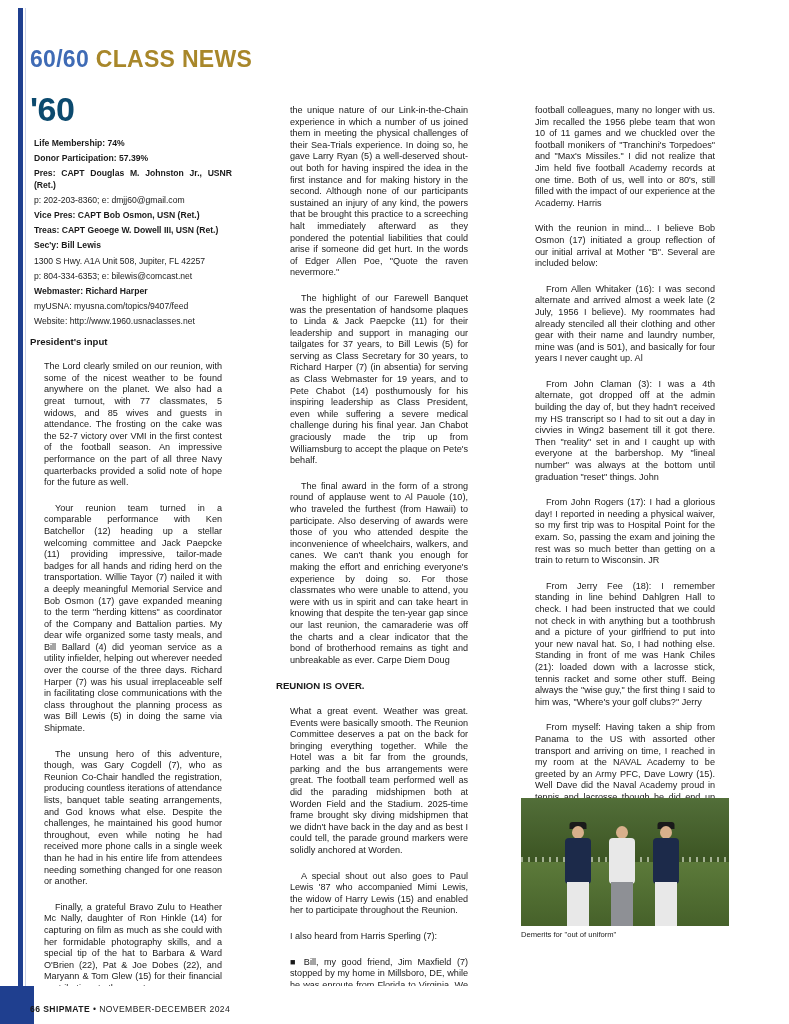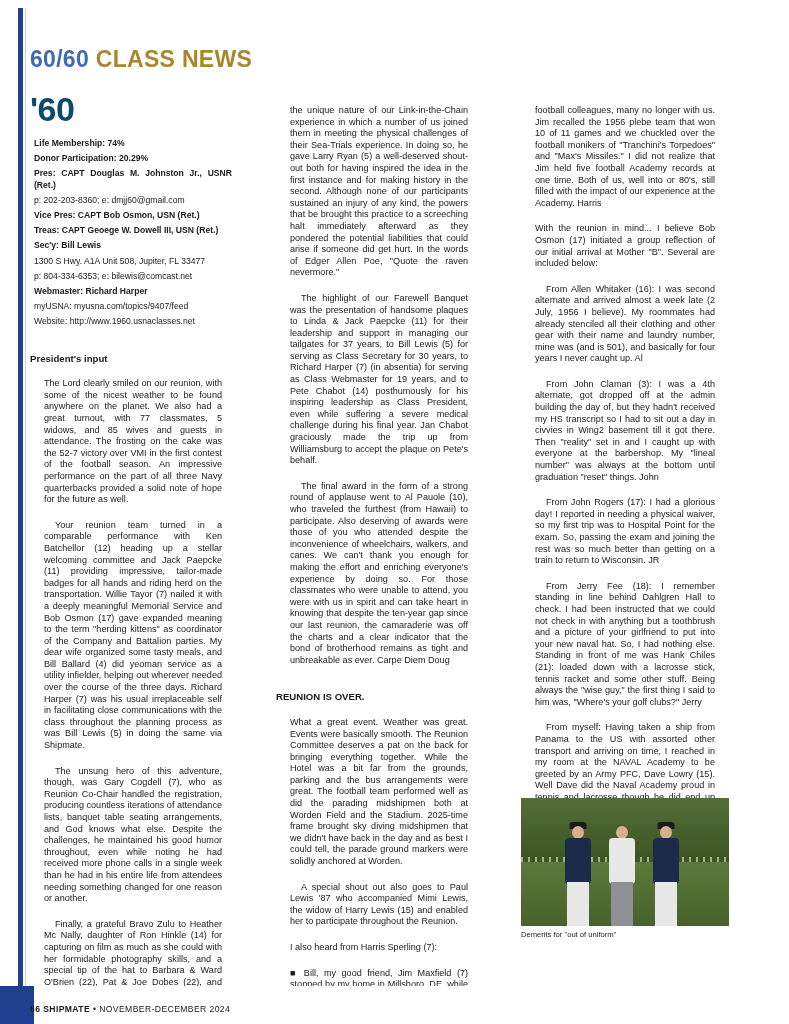--- a/index.html
+++ b/index.html
@@ -74,21 +74,21 @@
   .col1 { left: 30px; top: 126px; width: 206px; }
   .col2 { left: 276px; top: 83px; width: 206px; }
   .col3 { left: 521px; top: 83px; width: 208px; }
 
   .meta { font-size: 8.6px; line-height: 11.2px; }
   .meta .line { margin: 4px; }
   .bold { font-weight: bold; }
   .sub-head {
     font-weight: bold;
     font-size: 9.6px;
-    margin-top: 25px;
+    margin-top: 8px;
     margin-bottom: 1px;
   }
   p { margin: 14px; }
   p.indent { text-indent: 11px; }
   .mt { margin-top: 7px; }
 
   .photo-wrap {
     position: absolute;
     left: 521px;
     top: 790px;
@@ -187,27 +187,27 @@
   <div class="header">
     <span class="sixty">60/60</span>
     <span class="classnews">CLASS NEWS</span>
   </div>
 
   <div class="class-title">'60</div>
 
   <div class="col col1">
     <div class="meta">
       <p class="line bold">Life Membership: 74%</p>
-      <p class="line bold">Donor Participation: 20.29%</p>
+      <p class="line bold">Donor Participation: 57.39%</p>
       <p class="line bold">Pres: CAPT Douglas M. Johnston Jr., USNR (Ret.)</p>
       <p class="line">p: 202-203-8360; e: dmjj60@gmail.com</p>
       <p class="line bold">Vice Pres: CAPT Bob Osmon, USN (Ret.)</p>
       <p class="line bold">Treas: CAPT Geoege W. Dowell III, USN (Ret.)</p>
       <p class="line bold">Sec'y: Bill Lewis</p>
-      <p class="line">1300 S Hwy. A1A Unit 508, Jupiter, FL 33477</p>
+      <p class="line">1300 S Hwy. A1A Unit 508, Jupiter, FL 42257</p>
       <p class="line">p: 804-334-6353; e: bilewis@comcast.net</p>
       <p class="line bold">Webmaster: Richard Harper</p>
       <p class="line">myUSNA: myusna.com/topics/9407/feed</p>
       <p class="line">Website: http://www.1960.usnaclasses.net</p>
     </div>
 
     <div class="sub-head">President's input</div>
     <p>The Lord clearly smiled on our reunion, with some of the nicest weather to be found anywhere on the planet. We also had a great turnout, with 77 classmates, 5 widows, and 85 wives and guests in attendance. The frosting on the cake was the 52-7 victory over VMI in the first contest of the football season. An impressive performance on the part of all three Navy quarterbacks provided a solid note of hope for the future as well.</p>
     <p class="indent">Your reunion team turned in a comparable performance with Ken Batchellor (12) heading up a stellar welcoming committee and Jack Paepcke (11) providing impressive, tailor-made badges for all hands and riding herd on the transportation. Willie Tayor (7) nailed it with a deeply meaningful Memorial Service and Bob Osmon (17) gave expanded meaning to the term "herding kittens" as coordinator of the Company and Battalion parties. My dear wife organized some tasty meals, and Bill Ballard (4) did yeoman service as a utility infielder, helping out wherever needed over the course of the three days. Richard Harper (7) was his usual irreplaceable self in facilitating close communications with the class throughout the planning process as was Bill Lewis (5) in doing the same via Shipmate.</p>
     <p class="indent">The unsung hero of this adventure, though, was Gary Cogdell (7), who as Reunion Co-Chair handled the registration, producing countless iterations of attendance lists, banquet table seating arrangements, and God knows what else. Despite the challenges, he maintained his good humor throughout, even while noting he had received more phone calls in a single week than he had in his entire life from attendees needing something changed for one reason or another.</p>

